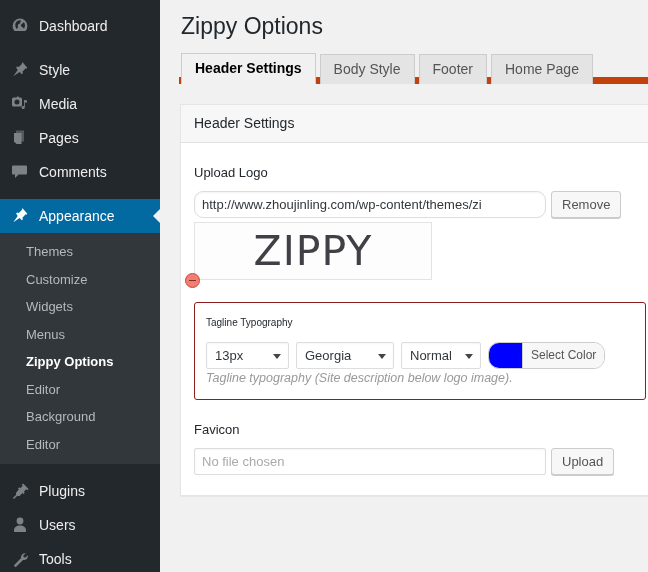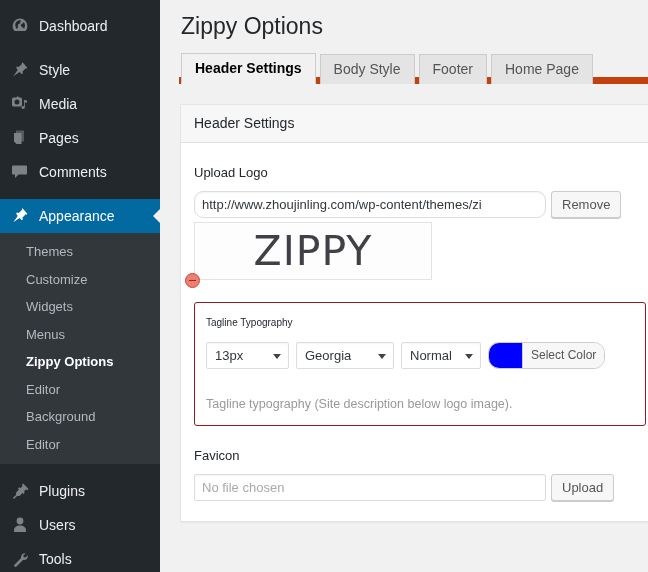--- a/index.html
+++ b/index.html
@@ -317,24 +317,25 @@
   .color-btn {
     padding: 0 8px;
     line-height: 25px;
     background: #f7f7f7;
     color: #555;
     font-size: 12px;
     border-left: 1px solid #ccc;
     white-space: nowrap;
   }
   .help-text {
-    margin-top: 28px;
+    margin-top: 2px;
     font-size: 12.5px;
     color: #999;
     line-height: 15px;
+    font-style: italic;
   }
   .w-file { width: 352px; }
 </style>
 </head>
 <body>
 
 <div class="screen">
 
   <div class="adminmenu">
 

